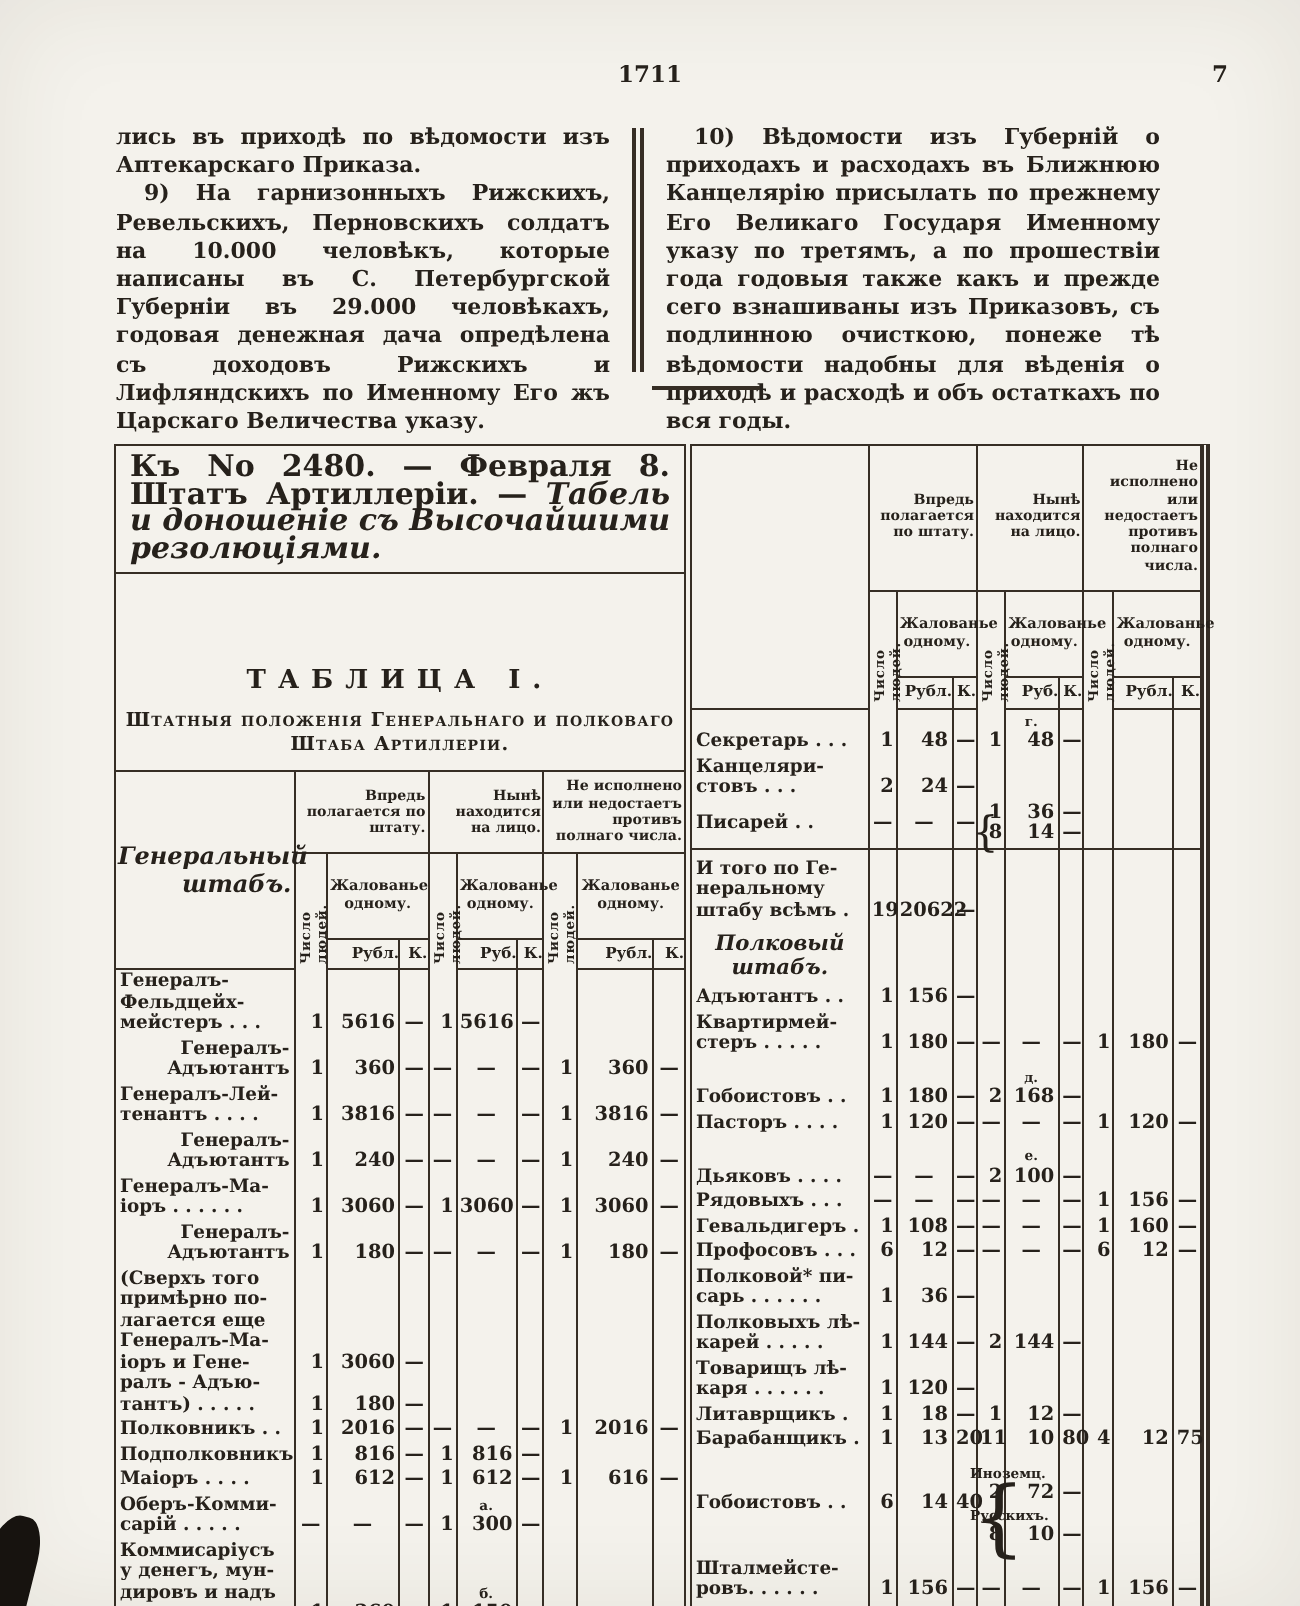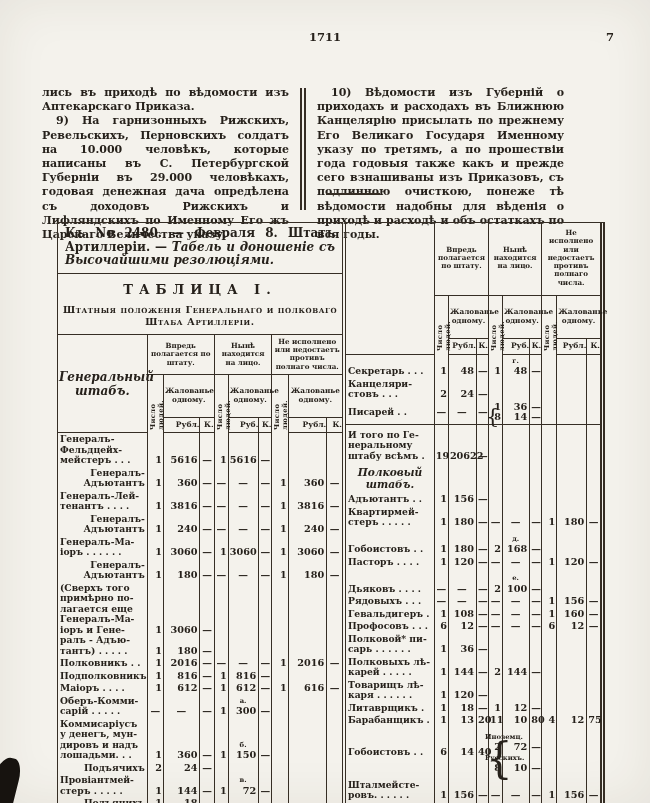--- a/index.html
+++ b/index.html
@@ -6,43 +6,43 @@
   html,body{margin:0;padding:0;}
   body{width:650px;height:803px;background:#e9e7e0;}
   .page{position:relative;width:650px;height:803px;background:var(--paper);
         color:var(--ink);font-family:"DejaVu Serif",serif;font-weight:bold;
         overflow:hidden;box-shadow:inset 0 0 50px rgba(60,50,30,.08);text-decoration:underline;}
   
   .running-head{position:absolute;top:30px;left:0;width:650px;height:16px;font-size:11.5px;}
   .rh-center{position:absolute;left:0;right:0;text-align:center;}
   .rh-right{position:absolute;right:36px;top:0;}
   
-  .text-cols{position:absolute;top:62px;left:42px;display:flex;margin-top:24px;}
+  .text-cols{position:absolute;top:62px;left:58px;display:flex;}
   .tcol{width:247px;font-size:11px;line-height:14.2px;text-align:justify;}
   .tcol p{margin:0;}
   .tcol p.indent{text-indent:14px;}
   .col-divider{width:2px;height:122px;border-left:2px solid var(--line);
                border-right:2px solid var(--line);margin:2px 11px 0 11px;}
   .section-rule{position:absolute;top:193px;left:326px;width:54px;border-top:2.2px solid var(--line);}
   .page-number-2{position:absolute;top:198px;left:0;right:0;text-align:center;font-size:12.5px;letter-spacing:1px;}
   
   .tables{position:absolute;top:222px;left:57px;display:flex;align-items:stretch;}
   .tbl-left{width:284px;border-left:1.6px solid var(--line);border-top:1.6px solid var(--line);}
   .tbl-divider{width:2px;border-left:1.6px solid var(--line);border-right:1.6px solid var(--line);}
   .tbl-right{width:254px;border-top:1.6px solid var(--line);border-right:5px double var(--line);}
-  .note{padding:4px 7px 5px 7px;border-bottom:1.6px solid var(--line);font-size:12px;line-height:13.6px;text-align:justify;}
+  .note{padding:4px 7px 5px 7px;border-bottom:1.6px solid var(--line);font-size:15px;line-height:13.6px;text-align:justify;}
   .note .ital{font-style:italic;}
   .title-block{border-bottom:1.6px solid var(--line);text-align:center;padding:8px 4px 6px 4px;}
-  .tbl-title{font-size:13px;letter-spacing:6px;}
+  .tbl-title{font-size:13px;letter-spacing:6px;margin-top:38px;}
   .tbl-subtitle{margin-top:7px;font-size:9.6px;line-height:12px;font-variant:small-caps;letter-spacing:.6px;}
   table.grid{border-collapse:collapse;table-layout:fixed;width:100%;}
   .grid td{border-left:1px solid var(--line);overflow:visible;}
   .grid td.lbl,.grid td.lblhead{border-left:none;}
   
-  .h1 td{border-bottom:1px solid var(--line);font-size:7.1px;line-height:8.3px;text-align:center;padding:3px 1px;}
+  .h1 td{border-bottom:1px solid var(--line);font-size:7.1px;line-height:8.3px;text-align:right;padding:3px 1px;}
   .tbl-right .h1 td{padding:6px 1px 8px 1px;}
   .lblhead{border-bottom:1.4px solid var(--line) !important;vertical-align:middle;text-align:center;}
   .section-label{font-style:italic;font-size:12px;line-height:14px;}
   .h2 td.vert{vertical-align:middle;}
   .vert div{writing-mode:vertical-rl;transform:rotate(180deg);font-size:6.7px;letter-spacing:.4px;margin:2px auto;height:52px;}
   .h2 td.sal{border-bottom:1px solid var(--line);font-size:7.3px;line-height:8.6px;text-align:center;padding:2px 1px;vertical-align:middle;height:38px;}
   .h3 td{font-size:7.6px;text-align:right;border-bottom:1.4px solid var(--line);padding:2px 0 3px 0;}
   
   .grid tbody td{vertical-align:bottom;padding-bottom:1px;}
   .grid tbody td.vmid{vertical-align:middle;}

